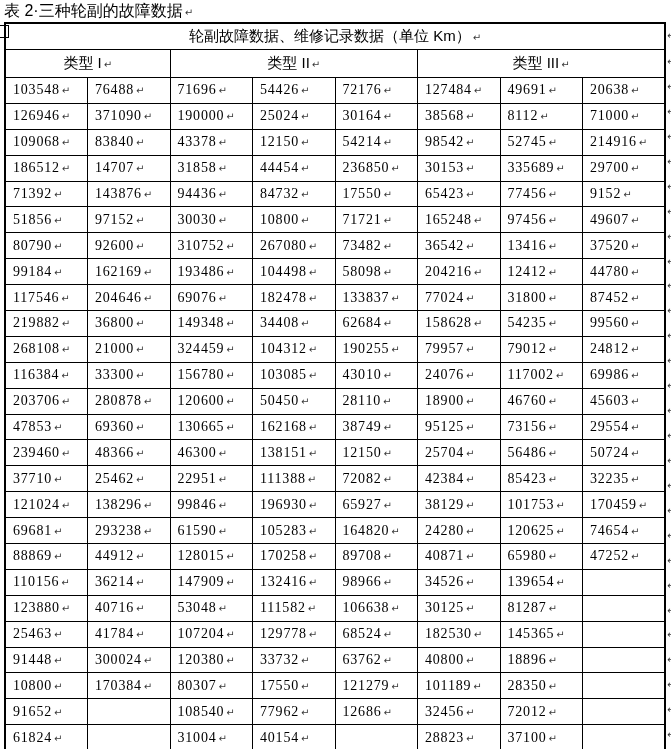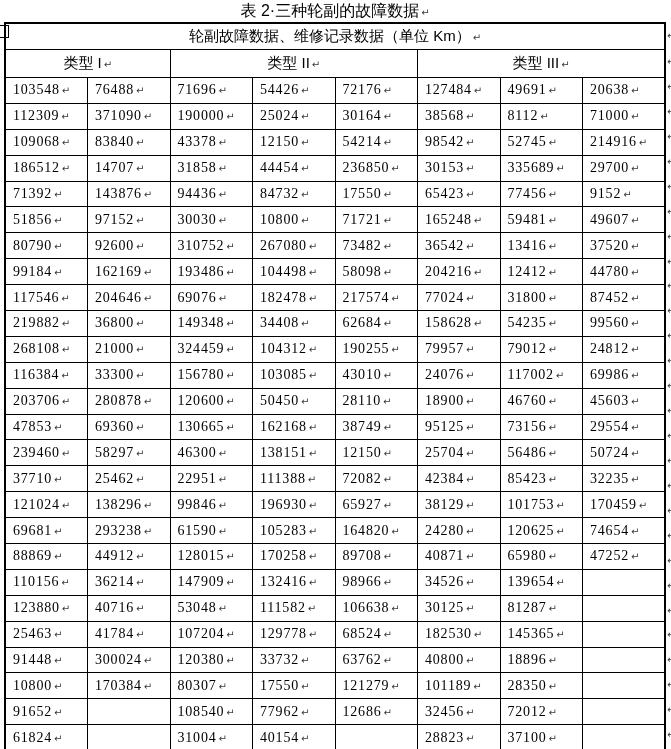--- a/index.html
+++ b/index.html
@@ -6,21 +6,20 @@
   .page{
     position:relative;
     width:671px;height:749px;
     background:#ffffff;
     overflow:hidden;
     color:#000;
     font-family:"Liberation Sans","DejaVu Sans",sans-serif;
   }
   .doc-title{
     position:absolute;top:0;left:4px;width:662px;height:22px;
-    text-align:center;
     font-size:16px;line-height:21px;
     white-space:nowrap;
   }
   .mark{
     font-family:"DejaVu Sans",sans-serif;
     font-size:10px;
     color:#3a3a3a;
     margin-left:2px;
     letter-spacing:0;
   }
@@ -113,21 +112,21 @@
           <td><span>103548</span><span class="mark">↵</span></td>
           <td><span>76488</span><span class="mark">↵</span></td>
           <td><span>71696</span><span class="mark">↵</span></td>
           <td><span>54426</span><span class="mark">↵</span></td>
           <td><span>72176</span><span class="mark">↵</span></td>
           <td><span>127484</span><span class="mark">↵</span></td>
           <td><span>49691</span><span class="mark">↵</span></td>
           <td><span>20638</span><span class="mark">↵</span></td>
         </tr>
         <tr>
-          <td><span>112309</span><span class="mark">↵</span></td>
+          <td><span>126946</span><span class="mark">↵</span></td>
           <td><span>371090</span><span class="mark">↵</span></td>
           <td><span>190000</span><span class="mark">↵</span></td>
           <td><span>25024</span><span class="mark">↵</span></td>
           <td><span>30164</span><span class="mark">↵</span></td>
           <td><span>38568</span><span class="mark">↵</span></td>
           <td><span>8112</span><span class="mark">↵</span></td>
           <td><span>71000</span><span class="mark">↵</span></td>
         </tr>
         <tr>
           <td><span>109068</span><span class="mark">↵</span></td>
@@ -159,21 +158,21 @@
           <td><span>77456</span><span class="mark">↵</span></td>
           <td><span>9152</span><span class="mark">↵</span></td>
         </tr>
         <tr>
           <td><span>51856</span><span class="mark">↵</span></td>
           <td><span>97152</span><span class="mark">↵</span></td>
           <td><span>30030</span><span class="mark">↵</span></td>
           <td><span>10800</span><span class="mark">↵</span></td>
           <td><span>71721</span><span class="mark">↵</span></td>
           <td><span>165248</span><span class="mark">↵</span></td>
-          <td><span>59481</span><span class="mark">↵</span></td>
+          <td><span>97456</span><span class="mark">↵</span></td>
           <td><span>49607</span><span class="mark">↵</span></td>
         </tr>
         <tr>
           <td><span>80790</span><span class="mark">↵</span></td>
           <td><span>92600</span><span class="mark">↵</span></td>
           <td><span>310752</span><span class="mark">↵</span></td>
           <td><span>267080</span><span class="mark">↵</span></td>
           <td><span>73482</span><span class="mark">↵</span></td>
           <td><span>36542</span><span class="mark">↵</span></td>
           <td><span>13416</span><span class="mark">↵</span></td>
@@ -187,21 +186,21 @@
           <td><span>58098</span><span class="mark">↵</span></td>
           <td><span>204216</span><span class="mark">↵</span></td>
           <td><span>12412</span><span class="mark">↵</span></td>
           <td><span>44780</span><span class="mark">↵</span></td>
         </tr>
         <tr>
           <td><span>117546</span><span class="mark">↵</span></td>
           <td><span>204646</span><span class="mark">↵</span></td>
           <td><span>69076</span><span class="mark">↵</span></td>
           <td><span>182478</span><span class="mark">↵</span></td>
-          <td><span>217574</span><span class="mark">↵</span></td>
+          <td><span>133837</span><span class="mark">↵</span></td>
           <td><span>77024</span><span class="mark">↵</span></td>
           <td><span>31800</span><span class="mark">↵</span></td>
           <td><span>87452</span><span class="mark">↵</span></td>
         </tr>
         <tr>
           <td><span>219882</span><span class="mark">↵</span></td>
           <td><span>36800</span><span class="mark">↵</span></td>
           <td><span>149348</span><span class="mark">↵</span></td>
           <td><span>34408</span><span class="mark">↵</span></td>
           <td><span>62684</span><span class="mark">↵</span></td>
@@ -244,21 +243,21 @@
           <td><span>69360</span><span class="mark">↵</span></td>
           <td><span>130665</span><span class="mark">↵</span></td>
           <td><span>162168</span><span class="mark">↵</span></td>
           <td><span>38749</span><span class="mark">↵</span></td>
           <td><span>95125</span><span class="mark">↵</span></td>
           <td><span>73156</span><span class="mark">↵</span></td>
           <td><span>29554</span><span class="mark">↵</span></td>
         </tr>
         <tr>
           <td><span>239460</span><span class="mark">↵</span></td>
-          <td><span>58297</span><span class="mark">↵</span></td>
+          <td><span>48366</span><span class="mark">↵</span></td>
           <td><span>46300</span><span class="mark">↵</span></td>
           <td><span>138151</span><span class="mark">↵</span></td>
           <td><span>12150</span><span class="mark">↵</span></td>
           <td><span>25704</span><span class="mark">↵</span></td>
           <td><span>56486</span><span class="mark">↵</span></td>
           <td><span>50724</span><span class="mark">↵</span></td>
         </tr>
         <tr>
           <td><span>37710</span><span class="mark">↵</span></td>
           <td><span>25462</span><span class="mark">↵</span></td>

